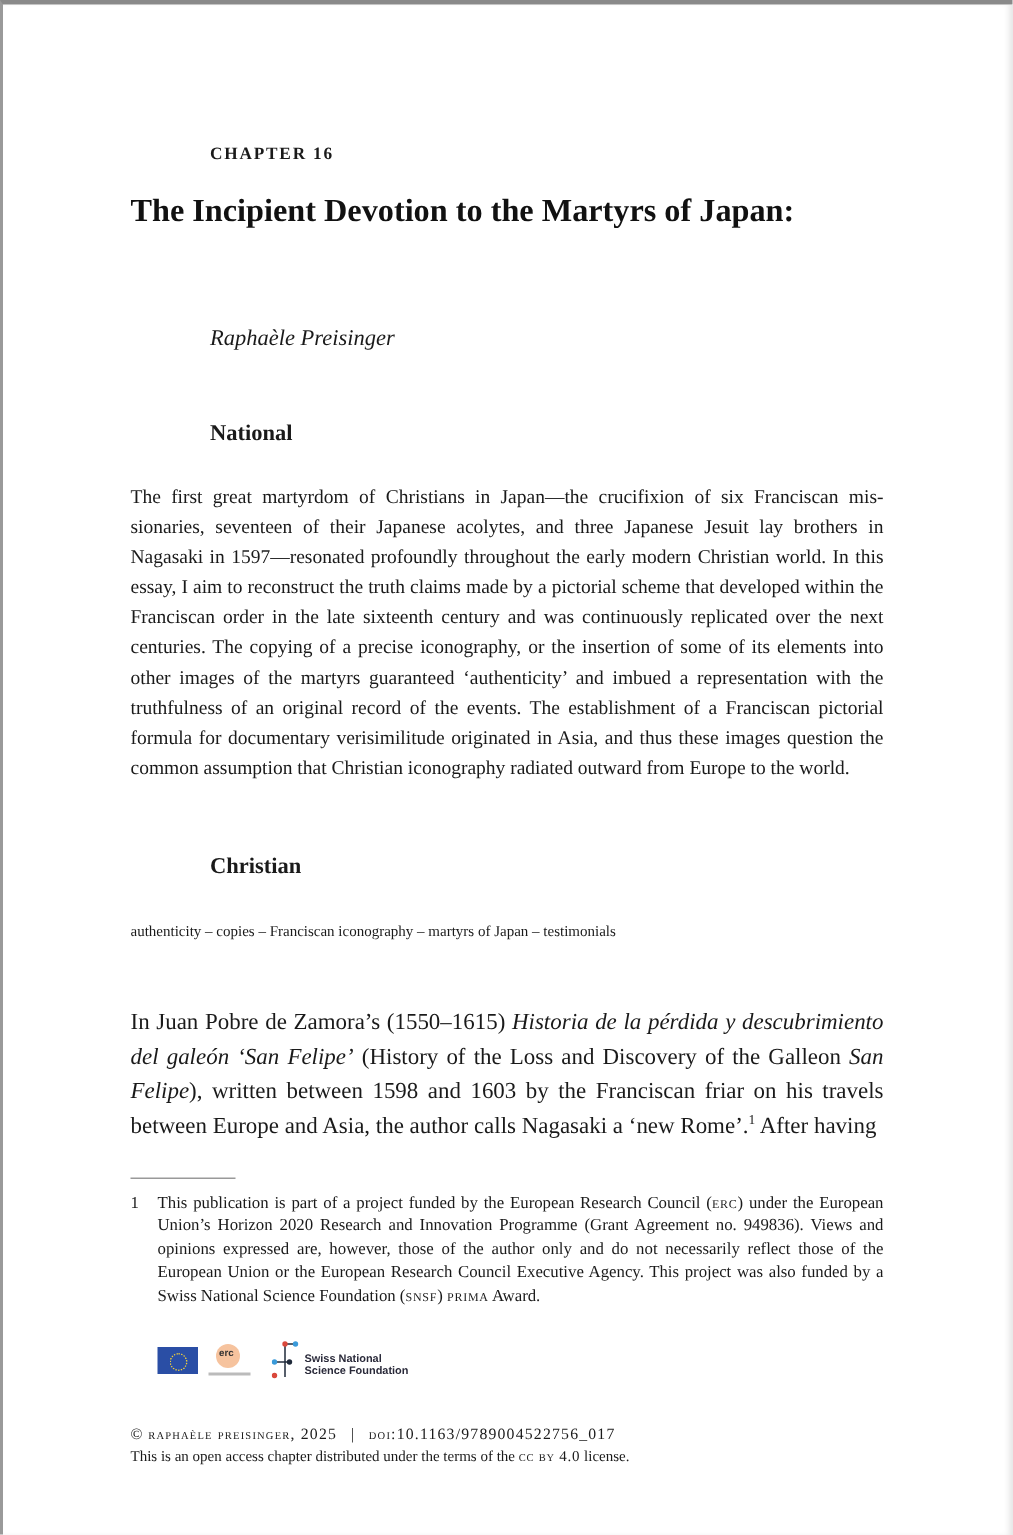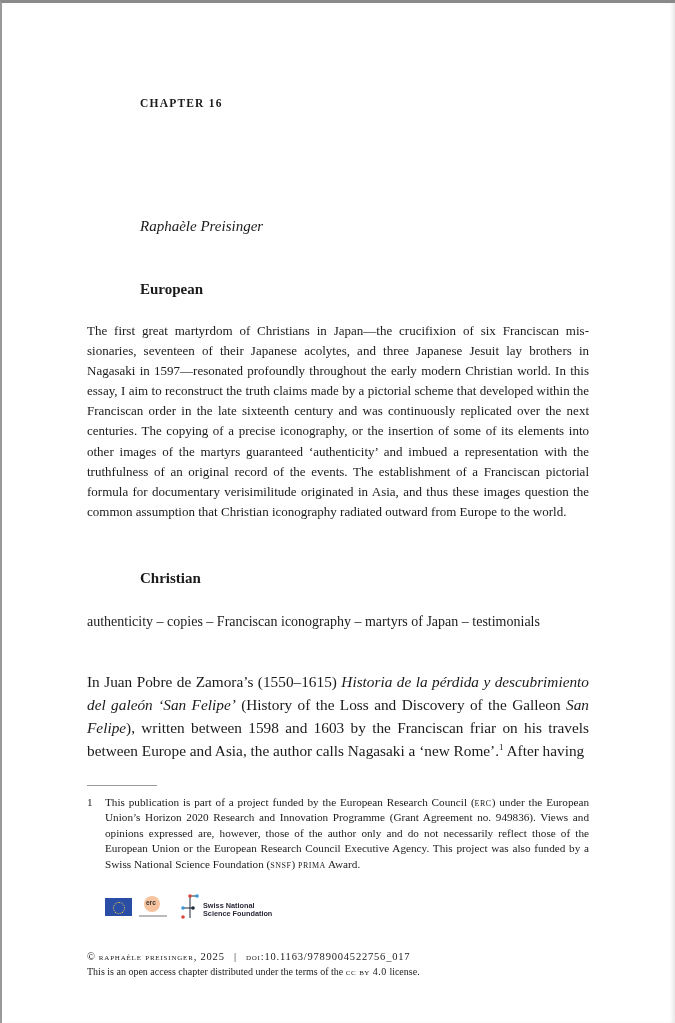--- a/index.html
+++ b/index.html
@@ -38,21 +38,21 @@
   }
   .abstract-head { top: 281px; }
   .keywords-head { top: 570px; }
   .abstract-body {
     position: absolute; left: 87px; top: 321px; width: 502px;
     font-size: 13px; line-height: 20.1px; text-align: justify;
     margin: 0; hyphens: manual;
   }
   .keywords-body {
     position: absolute; left: 87px; top: 612px; width: 502px;
-    font-size: 14px; line-height: 20px;
+    font-size: 10px; line-height: 20px;
   }
   .main-body {
     position: absolute; left: 87px; top: 670px; width: 502px;
     font-size: 15.3px; line-height: 23px; text-align: justify; margin: 0;
   }
   .main-body sup { font-size: 9px; line-height: 0; vertical-align: 6px; }
   .fn-rule {
     position: absolute; left: 87px; top: 785px; width: 70px; height: 0;
     border-top: 1px solid #999;
   }
@@ -104,26 +104,26 @@
   }
 </style>
 </head>
 <body>
 
 <div class="page-frame"></div>
 
 <div class="chapter-label">CHAPTER 16</div>
 
 <h1 class="title">
-  <br>
+  <span>The Incipient Devotion to the Martyrs of Japan:</span><br>
 </h1>
 
 <div class="author">Raphaèle Preisinger</div>
 
-<div class="section-head abstract-head">European</div>
+<div class="section-head abstract-head">National</div>
 <p class="abstract-body">The first great martyrdom of Christians in Japan—the crucifixion of six Franciscan mis­sionaries, seventeen of their Japanese acolytes, and three Japanese Jesuit lay brothers in Nagasaki in 1597—resonated profoundly throughout the early modern Christian world. In this essay, I aim to reconstruct the truth claims made by a pictorial scheme that developed within the Franciscan order in the late sixteenth century and was con­tinuously replicated over the next centuries. The copying of a precise iconography, or the insertion of some of its elements into other images of the martyrs guaranteed ‘authenticity’ and imbued a representation with the truthfulness of an original record of the events. The establishment of a Franciscan pictorial formula for documen­tary verisimilitude originated in Asia, and thus these images question the common assumption that Christian iconography radiated outward from Europe to the world.</p>
 
 <div class="section-head keywords-head">Christian</div>
 <div class="keywords-body">authenticity – copies – Franciscan iconography – martyrs of Japan – testimonials</div>
 
 <p class="main-body"><span>In Juan Pobre de Zamora’s (1550–1615) </span><i>Historia de la pérdida y descubrimiento del galeón ‘San Felipe’</i><span> (History of the Loss and Discovery of the Galleon </span><i>San Felipe</i><span>), written between 1598 and 1603 by the Franciscan friar on his travels between Europe and Asia, the author calls Nagasaki a ‘new Rome’.</span><sup>1</sup><span> After having</span></p>
 
 <div class="fn-rule"></div>
 
 <div class="footnote">

